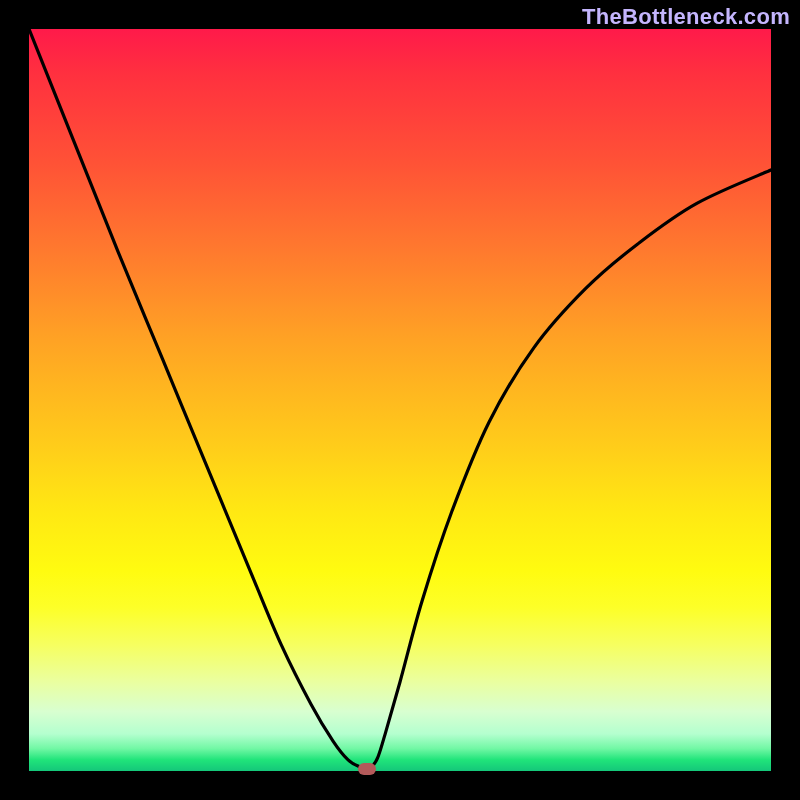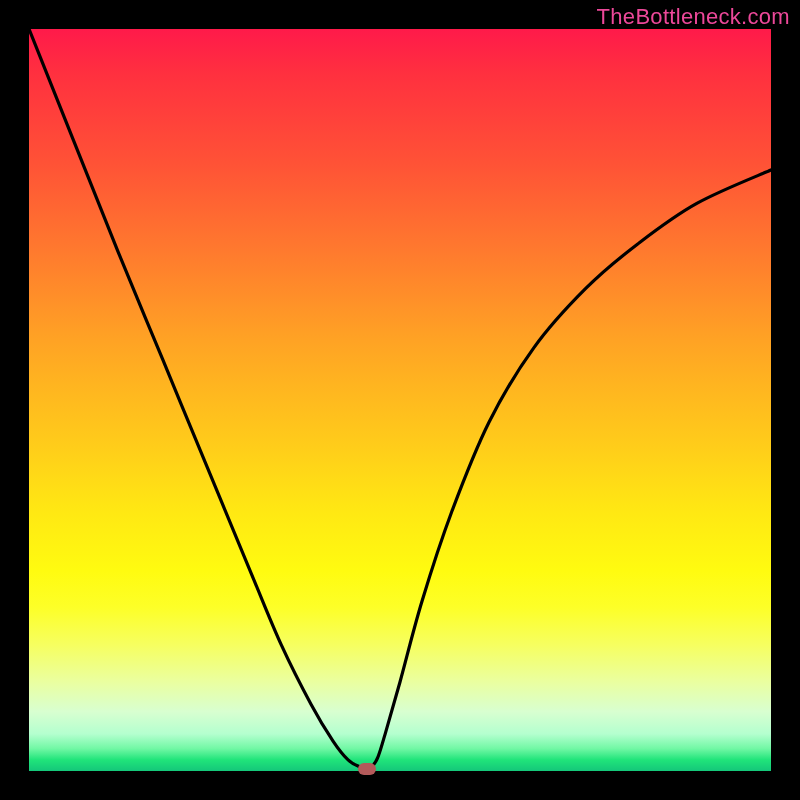--- a/index.html
+++ b/index.html
@@ -33,23 +33,23 @@
       #b4ffcf 95%,
       #70f7a4 97%,
       #20e47a 98.5%,
       #14c77a 100%
     );
   }
   .watermark {
     position: absolute;
     top: 4px;
     right: 10px;
-    color: #ec4899;
+    color: #c4b5fd;
     font-size: 22px;
-    font-weight: 400;
+    font-weight: 700;
     letter-spacing: 0.3px;
     z-index: 5;
   }
   svg.curve {
     position: absolute;
     left: 0;
     top: 0;
     width: 742px;
     height: 742px;
     pointer-events: none;

